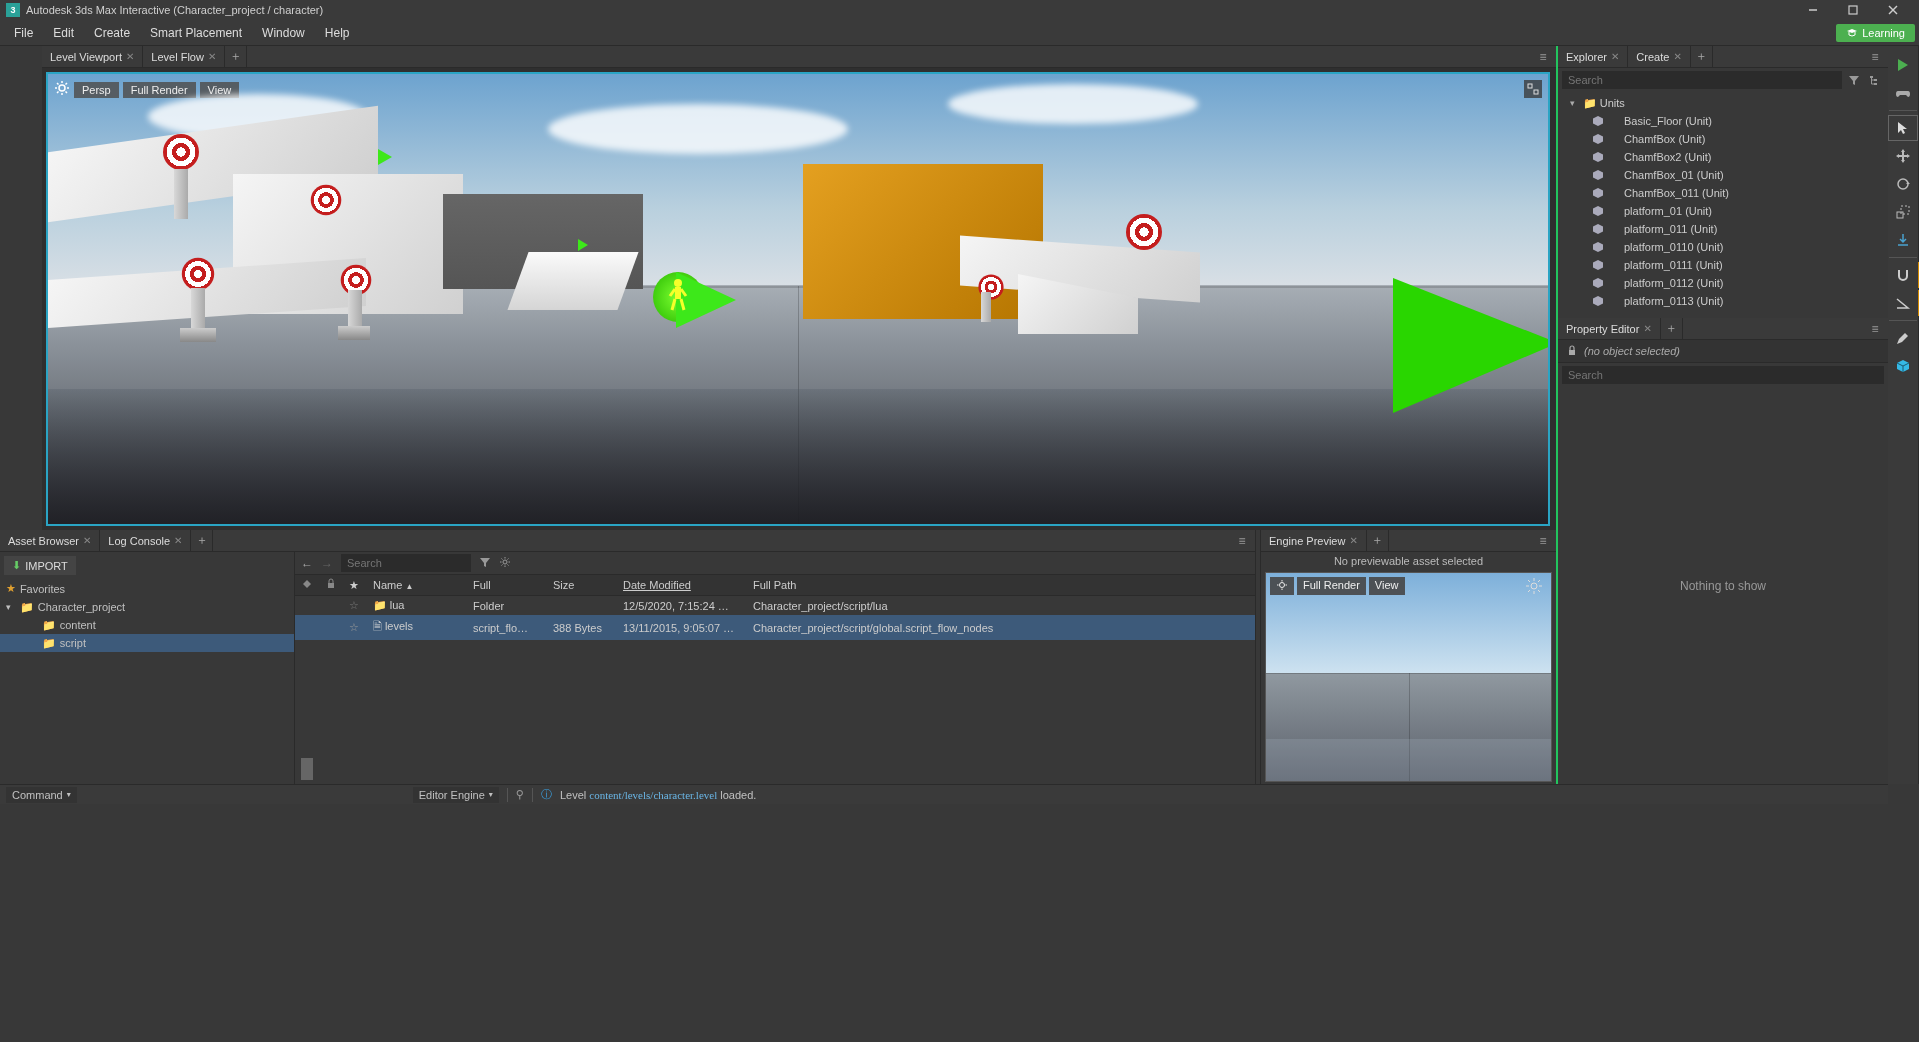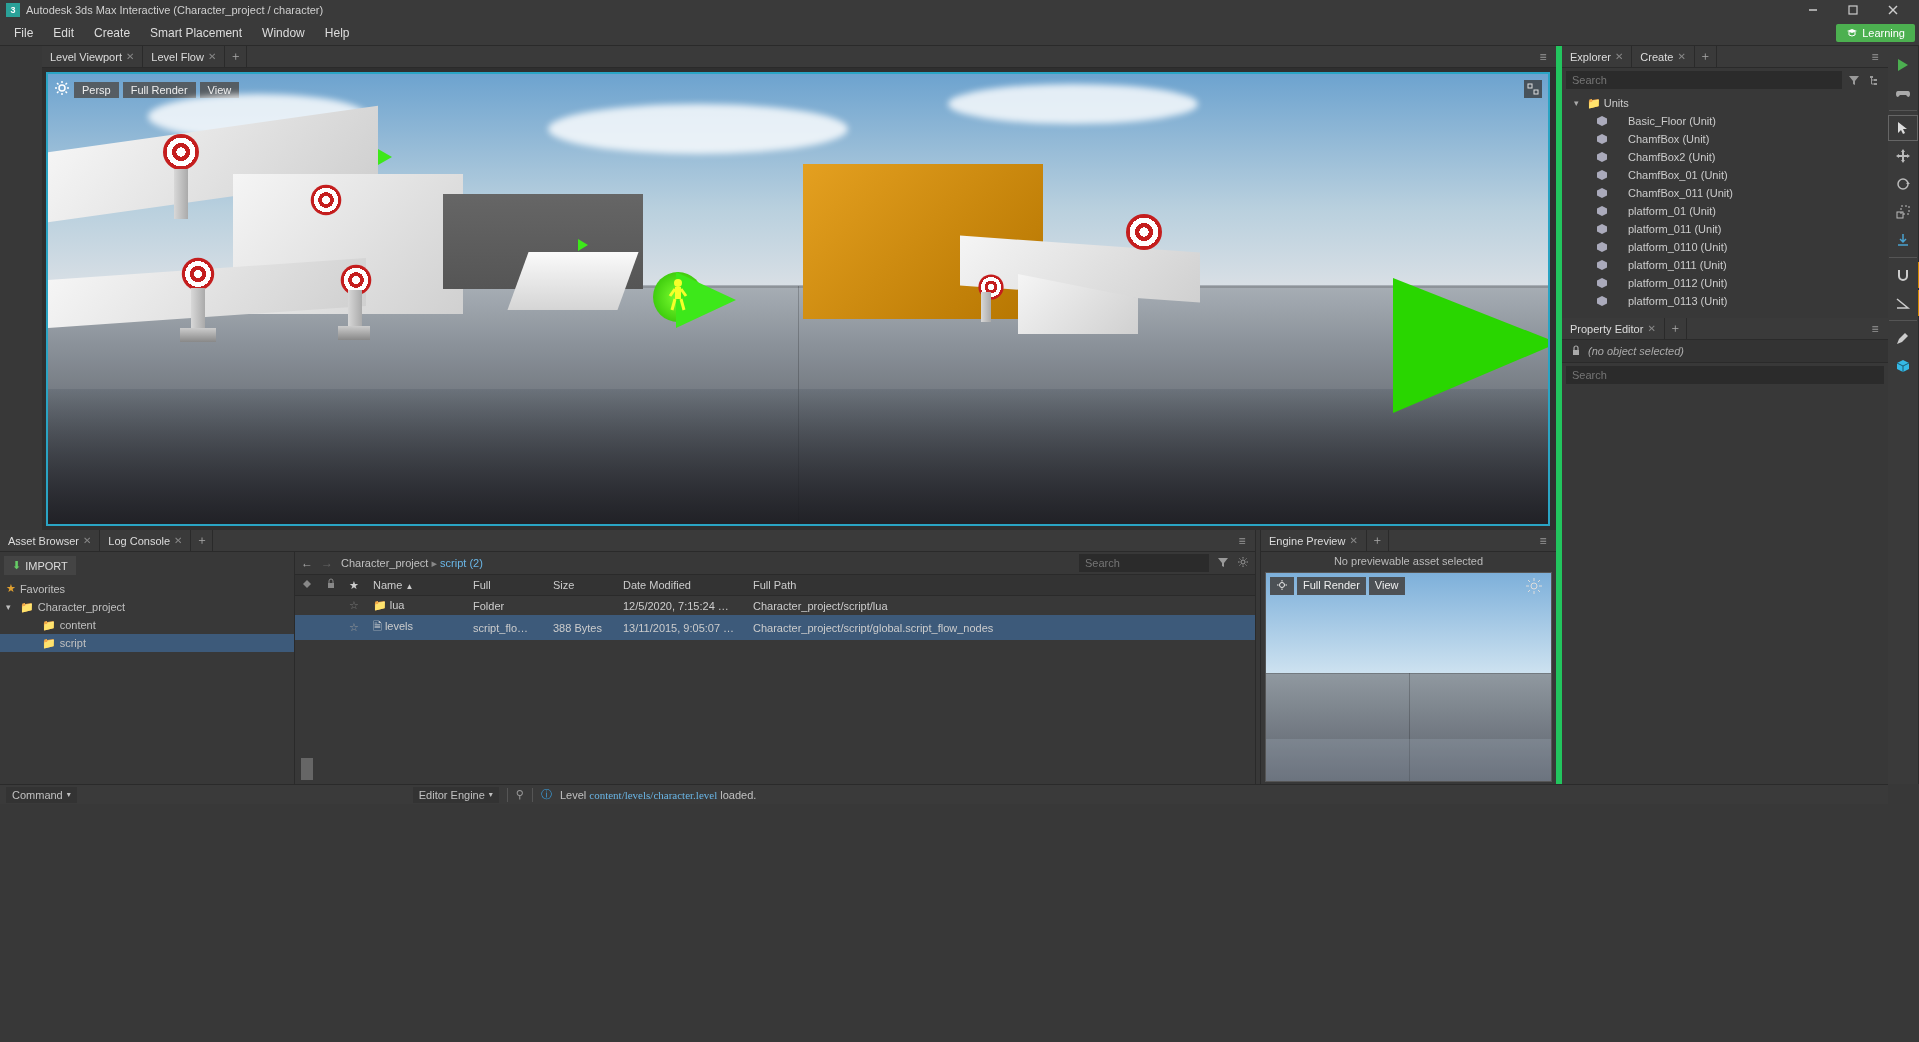--- a/index.html
+++ b/index.html
@@ -59,21 +59,21 @@
 .ramp { background: linear-gradient(to bottom,#fafafa,#d5d5d5); transform: skewX(-20deg);}
 .target { width:36px; height:36px; border-radius:50%; background: radial-gradient(circle,#fff 18%, #c41e1e 18% 36%, #fff 36% 56%, #c41e1e 56% 76%, #fff 76%);}
 .target-pole { width:14px; height:50px; background:linear-gradient(90deg,#d8d8d8,#aaa); }
 .target-base { width:36px; height:14px; background:linear-gradient(180deg,#ccc,#888);}
 .green-arrow { width:0; height:0; border-left:60px solid #3de81a; border-top:28px solid transparent; border-bottom:28px solid transparent;}
 .green-circ { width:50px; height:50px; border-radius:50%; background: radial-gradient(circle,#7bff30,#27b800);}
 .player { position:absolute; width:20px; height:36px; }
 .player svg { width:100%; height:100%;}
 
 
-.right-col { grid-column: 3; grid-row: 1 / 3; background:#383838; border-left:6px solid #22c55e; display:flex; flex-direction:column;}
+.right-col { grid-column: 3; grid-row: 1 / 3; background:#383838; border-left:2px solid #22c55e; display:flex; flex-direction:column;}
 .panel-header { height: 22px; background:#3a3a3a; border-bottom:1px solid #2a2a2a;}
 .search-row { display:flex; align-items:center; padding:3px 4px; gap:3px;}
 .search-row input { flex:1; background:#2b2b2b; border:none; color:#aaa; padding:3px 6px; font-size:11px; outline:none;}
 .search-row .ibtn { width:18px; height:18px; display:flex; align-items:center; justify-content:center; color:#999;}
 .tree { flex:0 0 auto; padding:2px 0; font-size:11px; overflow:auto;}
 .tree .node { display:flex; align-items:center; height:18px; padding-left:4px; gap:3px; color:#ccc;}
 .tree .node.n1 { padding-left: 12px;}
 .tree .node.n2 { padding-left: 34px; gap: 20px;}
 .tree .twisty { width:10px; color:#aaa; font-size:9px;}
 .tree .folder-icon { color:#4a8fc7;}
@@ -449,20 +449,23 @@
     <div class="prop-header-row">
       <span><svg viewBox="0 0 12 12" width="12" height="12">
             <rect x="3" y="6" width="6" height="5" fill="#aaa"></rect>
             <path d="M4 6 L4 4 A2 2 0 0 1 8 4 L8 6" fill="none" stroke="#aaa" stroke-width="1.2"></path>
           </svg></span>
       <span style="font-style:italic; color:#aaa;">(no object selected)</span>
     </div>
     <div class="search-row prop-search">
       <input placeholder="Search" style="">
     </div>
+    <div class="prop-body">
+      <span>Nothing to show</span>
+    </div>
   </div>
 
   <div class="bottom-row">
 
     <div class="asset-browser">
       <div class="tabstrip panel-header">
         <div class="tab">
             <span>Asset Browser</span>
             <span class="close">✕</span>
           </div>
@@ -498,25 +501,20 @@
               <span style="width:10px;"></span>
               <span style="color:#4a8fc7;">📁</span>
               <span>script</span>
             </div>
           </div>
         </div>
         <div class="ab-right">
           <div class="breadcrumb-row">
             <span style="color:#aaa;">←</span>
             <span style="color:#666;">→</span>
-            <div class="crumbs">
-              <span>Character_project</span>
-              <span style="color:#888;"> ▸ </span>
-              <span style="color:#6ab6e6;">script (2)</span>
-            </div>
             <input placeholder="Search" style="">
             <span class="ibtn"><svg viewBox="0 0 12 12" width="12" height="12">
                   <polygon points="1,2 11,2 7,7 7,11 5,10 5,7" fill="#999"></polygon>
                 </svg></span>
             <span class="ibtn"><svg viewBox="0 0 12 12" width="12" height="12">
                   <circle cx="6" cy="6" r="2" fill="none" stroke="#999"></circle>
                   <path d="M6 1 L6 2.5 M6 9.5 L6 11 M1 6 L2.5 6 M9.5 6 L11 6 M2.5 2.5 L3.5 3.5 M8.5 8.5 L9.5 9.5 M9.5 2.5 L8.5 3.5 M3.5 8.5 L2.5 9.5" stroke="#999"></path>
                 </svg></span>
           </div>
           <table class="file-table">
@@ -526,21 +524,21 @@
                       <path d="M6 2 L10 6 L6 10 L2 6 Z" fill="#888"></path>
                     </svg></th>
               <th style="width:24px;"><svg viewBox="0 0 12 12" width="12" height="12">
                       <rect x="3" y="5" width="6" height="5" fill="#888"></rect>
                       <path d="M4 5 L4 3 A2 2 0 0 1 8 3 L8 5" fill="none" stroke="#888"></path>
                     </svg></th>
               <th style="width:24px;">★</th>
               <th style="width:100px;"><span>Name</span> <span style="font-size:8px;">▲</span></th>
               <th style="width:80px;">Full</th>
               <th style="width:70px;">Size</th>
-              <th style="width:130px;">Date Modified</th>
+              <th style="width:130px;text-decoration:underline;">Date Modified</th>
               <th>Full Path</th>
             </tr>
               </thead>
             <tbody>
               <tr>
                 <td></td>
                   <td></td>
                   <td style="color:#777;">☆</td>
                 <td><span style="color:#4a8fc7;">📁</span> <span>lua</span></td>
                 <td>Folder</td>

